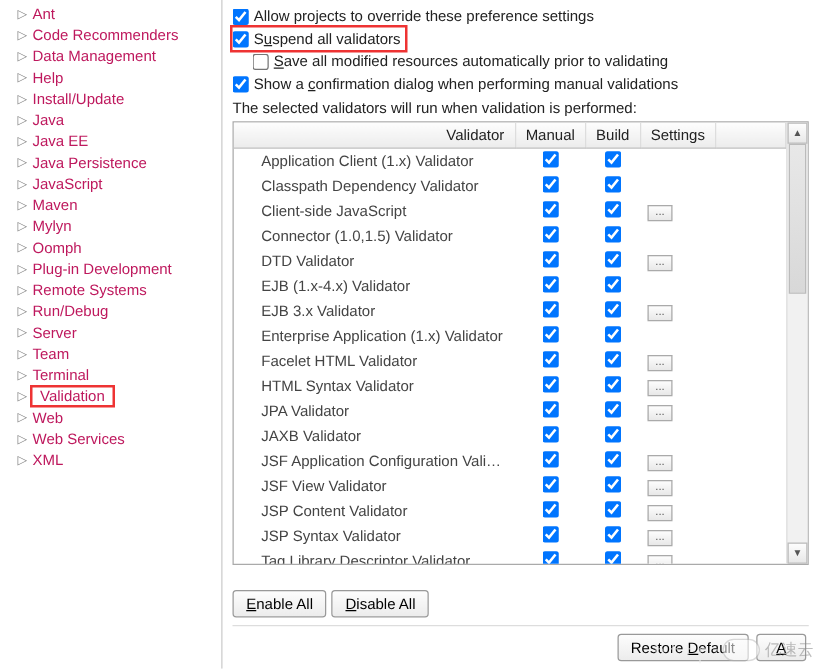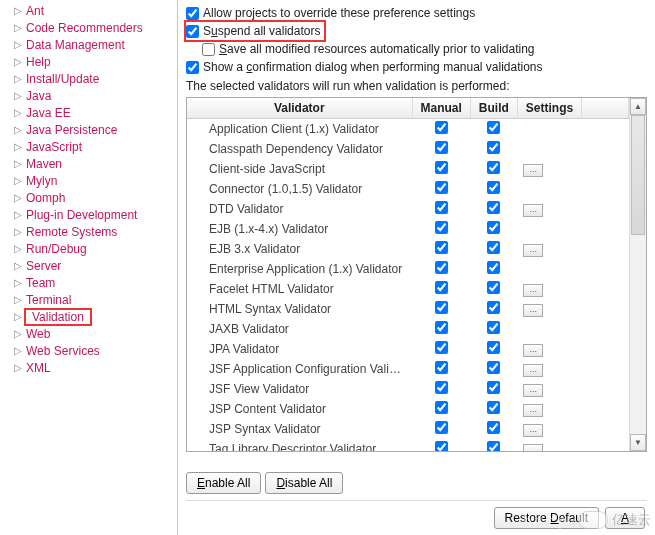--- a/index.html
+++ b/index.html
@@ -58,22 +58,22 @@
   display: flex;
   min-height: 0;
   margin-top: 2px;
 }
 .table-scroll { flex: 1; overflow-y: hidden; }
 table { border-collapse: collapse; width: 100%; font-size: 12px; }
 th {
   background: linear-gradient(#fdfdfd,#ececec);
   border-right: 1px solid #ddd;
   border-bottom: 1px solid #ccc;
-  text-align: center;
-  font-weight: bold;
+  text-align: right;
+  font-weight: normal;
   padding: 3px 8px;
   height: 20px;
 }
 th:nth-child(1){width:225px}
 th:nth-child(2){width:48px}
 th:nth-child(3){width:42px}
 th:nth-child(4){width:55px}
 td {
   padding: 2px 6px;
   height: 18px;
@@ -348,31 +348,31 @@
                 <td></td>
               </tr>
               <tr>
                 <td>HTML Syntax Validator</td>
                 <td class="chk"><input type="checkbox" checked="" style=""></td>
                 <td class="chk"><input type="checkbox" checked="" style=""></td>
                 <td><span class="set-btn">...</span></td>
                 <td></td>
               </tr>
               <tr>
+                <td>JPA Validator</td>
+                <td class="chk"><input type="checkbox" checked="" style=""></td>
+                <td class="chk"><input type="checkbox" checked="" style=""></td>
+                <td><span class="set-btn">...</span></td>
+                <td></td>
+              </tr>
+              <tr>
                 <td>JAXB Validator</td>
                 <td class="chk"><input type="checkbox" checked="" style=""></td>
                 <td class="chk"><input type="checkbox" checked="" style=""></td>
                 <td></td>
-                <td></td>
-              </tr>
-              <tr>
-                <td>JPA Validator</td>
-                <td class="chk"><input type="checkbox" checked="" style=""></td>
-                <td class="chk"><input type="checkbox" checked="" style=""></td>
-                <td><span class="set-btn">...</span></td>
                 <td></td>
               </tr>
               <tr>
                 <td>JSF Application Configuration Valida...</td>
                 <td class="chk"><input type="checkbox" checked="" style=""></td>
                 <td class="chk"><input type="checkbox" checked="" style=""></td>
                 <td><span class="set-btn">...</span></td>
                 <td></td>
               </tr>
               <tr>

